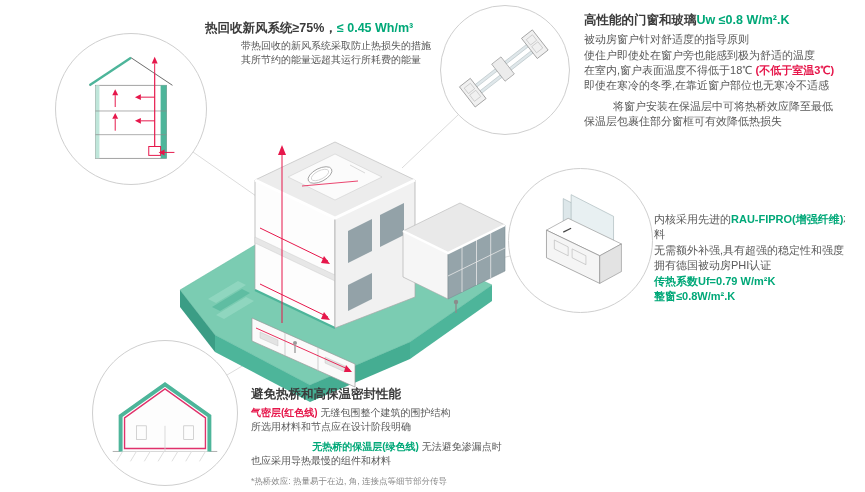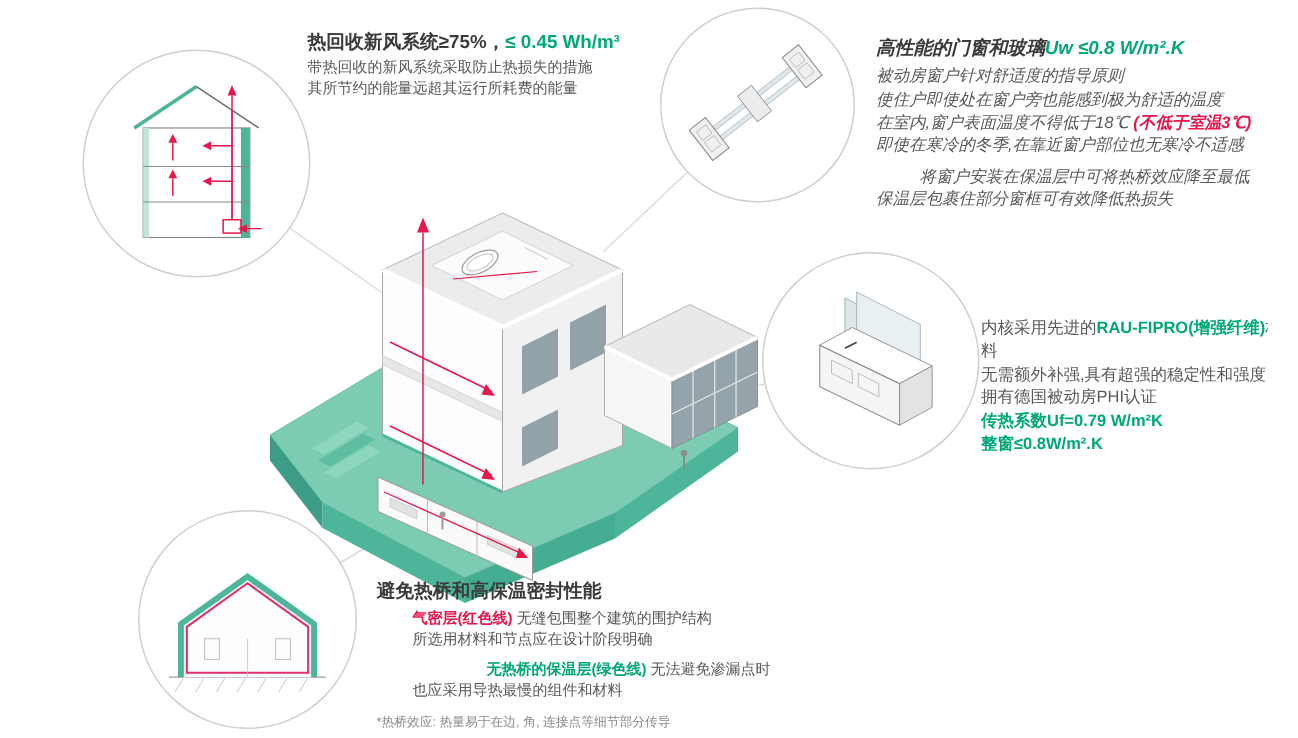--- a/index.html
+++ b/index.html
@@ -16,21 +16,21 @@
   .red    { color:#e6174b;text-align:center; }
   .b      { font-weight:bold; }
 
   .body-txt { font-size:10px; color:#595959; line-height:1.42; }
   .small-txt { font-size:11px; color:#595959; line-height:1.4; }
   .footnote { font-size:8.5px; color:#8a8a8a; line-height:1.3; }
 
   .gap { margin-top:5px;text-align:center; }
 
   .txt-heat    { left:205px; top:20px;  width:272px; }
-  .txt-win     { left:584px; top:24px;  width:278px;font-style:italic; }
+  .txt-win     { left:584px; top:12px;  width:278px; }
   .txt-profile { left:654px; top:212px; width:209px; }
   .txt-thermal { left:251px; top:386px; width:312px; }
 
   .circle-tl { left:55px;  top:33px;  width:152px; height:152px; }
   .circle-tr { left:440px; top:5px;   width:130px; height:130px; }
   .circle-mr { left:508px; top:168px; width:145px; height:145px; }
   .circle-bl { left:92px;  top:340px; width:146px; height:146px; }
 
   .house-wrap { left:160px; top:85px; width:350px; height:320px; }
   .connector-layer { left:0; top:0; width:865px; height:492px; pointer-events:none; }
@@ -199,21 +199,21 @@
       <line x1="73" y1="112" x2="73" y2="86" stroke="#d0d0d0" stroke-width="0.8"></line>
       <rect x="44" y="86" width="10" height="14" fill="none" stroke="#c0c0c0" stroke-width="0.7"></rect>
       <rect x="92" y="86" width="10" height="14" fill="none" stroke="#c0c0c0" stroke-width="0.7"></rect>
     </svg>
   </div>
 
   <div class="abs txt-heat">
     <div class="heading">
       <span>热回收新风系统≥75%，</span><span class="green">≤ 0.45 Wh/m³</span>
     </div>
-    <div class="body-txt" style="margin-top:3px;">
+    <div class="body-txt" style="margin-top:3px;margin-left:36px;">
       <div>带热回收的新风系统采取防止热损失的措施</div>
       <div>其所节约的能量远超其运行所耗费的能量</div>
     </div>
   </div>
 
   <div class="abs txt-win">
     <div class="heading">
       <span>高性能的门窗和玻璃</span><span class="green">Uw ≤0.8 W/m².K</span>
     </div>
     <div class="small-txt" style="margin-top:4px;">
@@ -235,21 +235,21 @@
       </div>
       <div>无需额外补强,具有超强的稳定性和强度</div>
       <div>拥有德国被动房PHI认证</div>
       <div class="green b">传热系数Uf=0.79 W/m²K</div>
       <div class="green b">整窗≤0.8W/m².K</div>
     </div>
   </div>
 
   <div class="abs txt-thermal">
     <div class="heading">避免热桥和高保温密封性能</div>
-    <div class="body-txt" style="margin-top:4px;margin-left:24px;">
+    <div class="body-txt" style="margin-top:4px;">
       <div>
         <span class="red b">气密层(红色线)</span><span> 无缝包围整个建筑的围护结构</span>
       </div>
       <div>所选用材料和节点应在设计阶段明确</div>
       <div class="gap">
         <span class="green b">无热桥的保温层(绿色线)</span><span> 无法避免渗漏点时</span>
       </div>
       <div>也应采用导热最慢的组件和材料</div>
     </div>
     <div class="footnote" style="margin-top:8px;">*热桥效应: 热量易于在边, 角, 连接点等细节部分传导</div>

